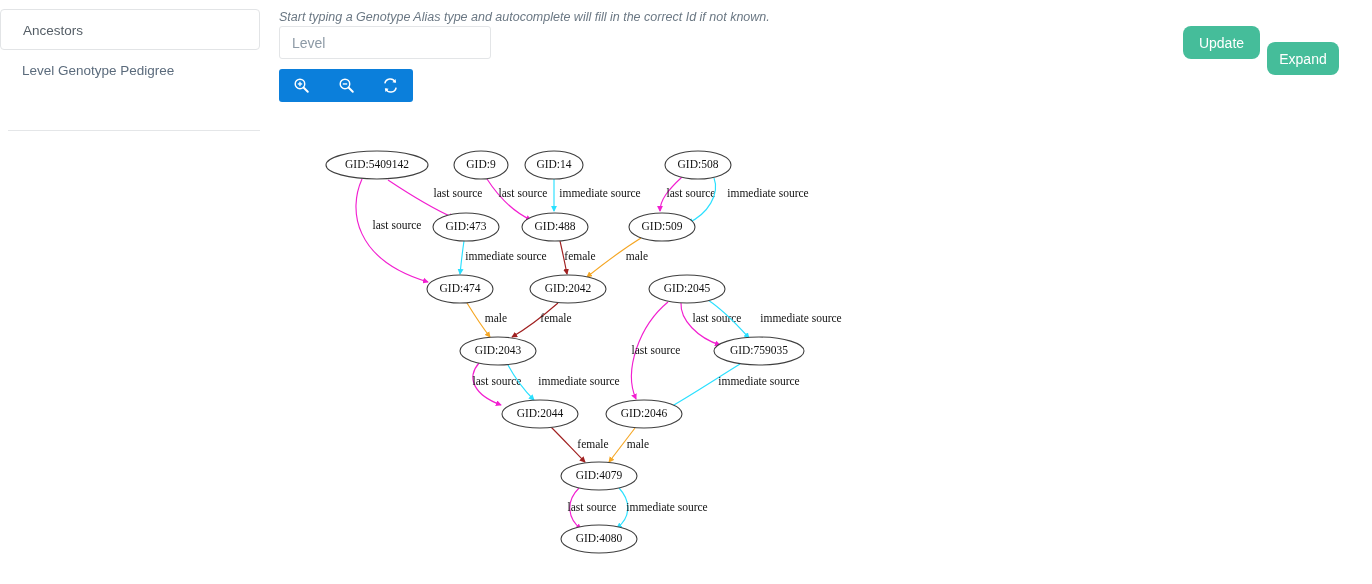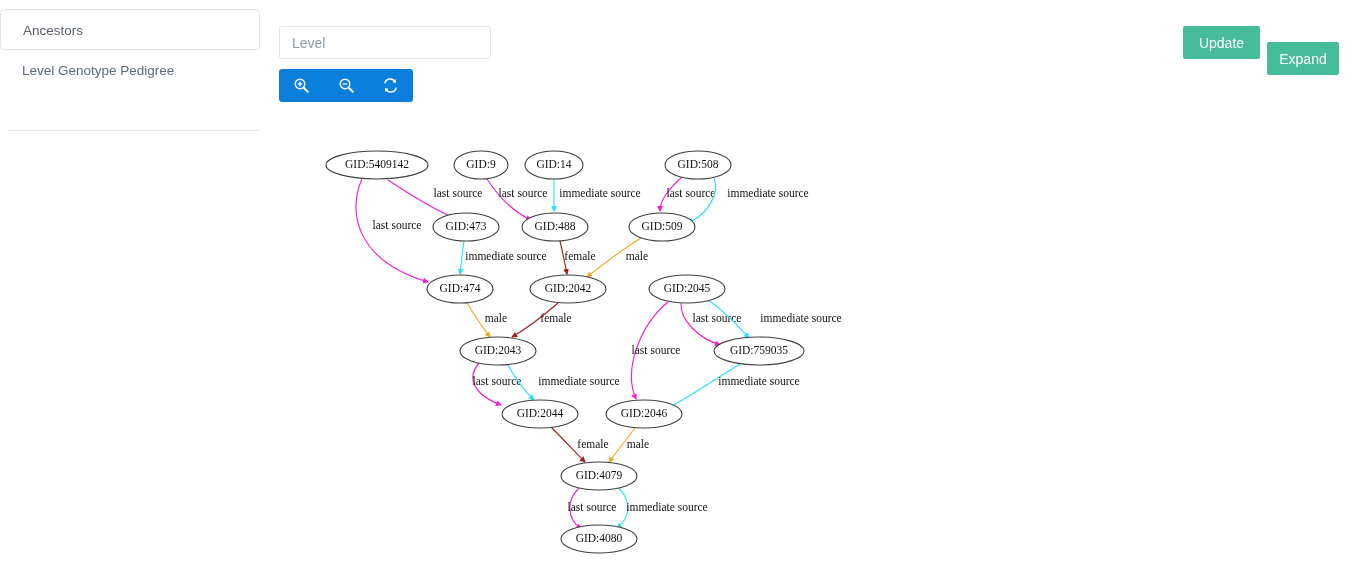--- a/index.html
+++ b/index.html
@@ -102,21 +102,21 @@
   #inp-level { left: 11px;  width: 212px; }
   #inp-type  { left: 237px; width: 434px; }
   #inp-id    { left: 689px; width: 208px; }
 
   .tb-btn {
     position: absolute;
     top: 26px;
     height: 33px;
     box-sizing: border-box;
     border: none;
-    border-radius: 2px;
+    border-radius: 8px;
     background: #45bd9a;
     color: #ffffff;
     font-family: "Liberation Sans", sans-serif;
     font-size: 14px;
     cursor: pointer;
     padding: 0 10px;
   }
   #btn-update { left: 915px; width: 77px; }
   #btn-expand { left: 999px; width: 72px; margin-top: 16px; }
 
@@ -188,20 +188,21 @@
     <div class="side-item">
       <span>Level Genotype Pedigree</span>
     </div>
     <div class="divider"></div>
   </nav>
 
   <section id="main"></section>
 </div>
 
 <div id="controls">
+  <div id="hint" style="left:11px;top:10px;position:absolute;">Start typing a Genotype Alias type and autocomplete will fill in the correct Id if not known.</div>
 
   <input id="inp-level" class="tb-input" type="text" placeholder="Level" style="">
 
 
 
   <button id="btn-update" class="tb-btn">Update</button>
 
   <button id="btn-expand" class="tb-btn">Expand</button>
 
   <div id="zoombar">

